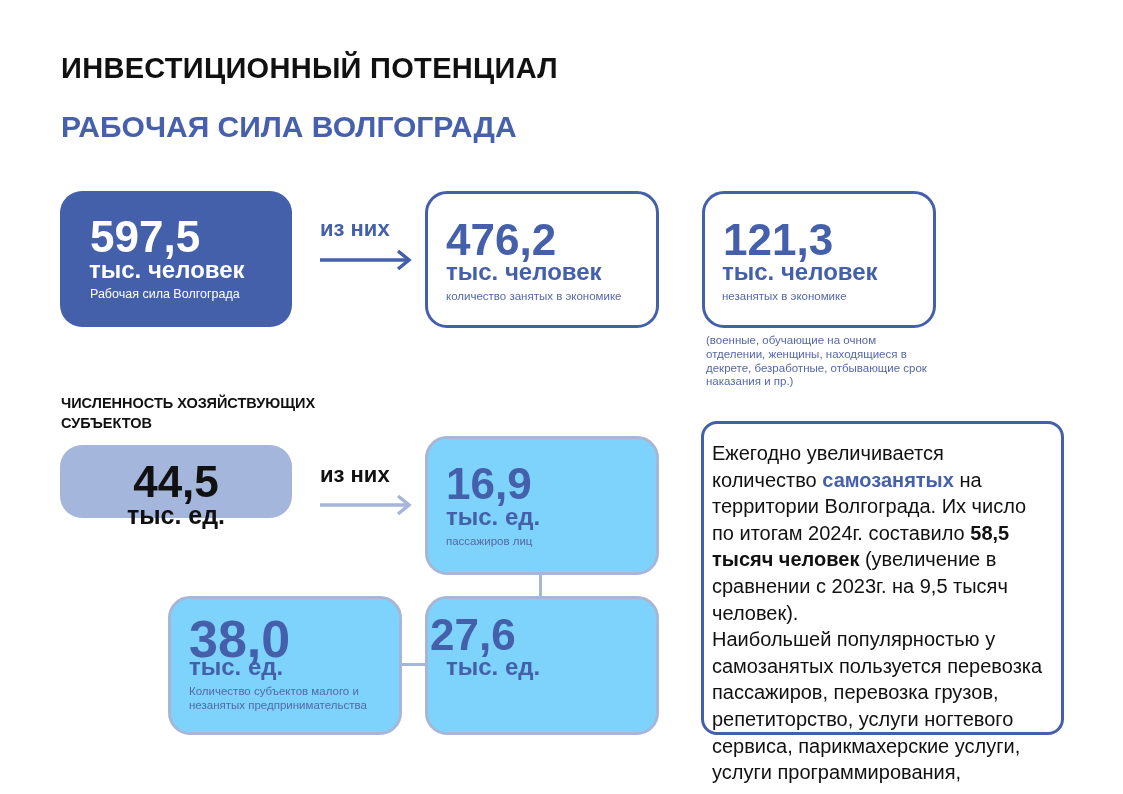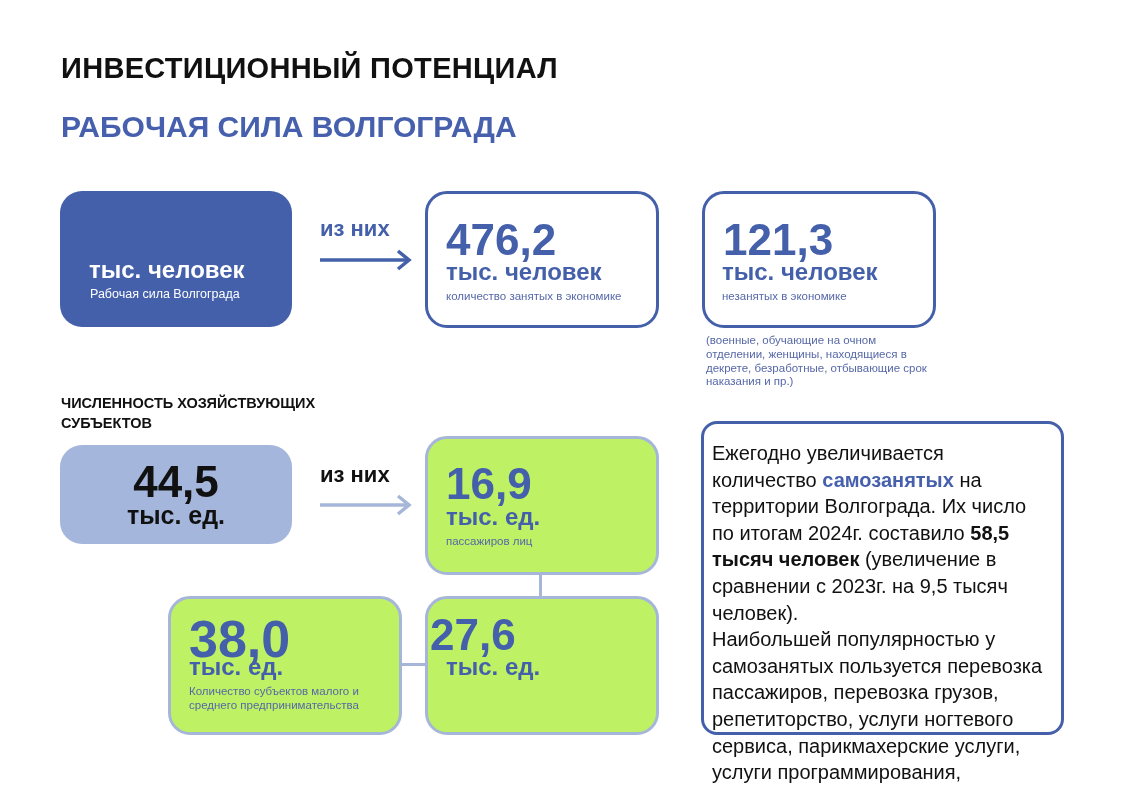--- a/index.html
+++ b/index.html
@@ -16,41 +16,42 @@
   .subtitle {
     left:61px; top:110px; font-size:30px; font-weight:bold; color:#4660ad;
     white-space:nowrap;
   }
   .card {
     position:absolute; box-sizing:border-box; border-radius:22px;
   }
   .card-filled { background:#4560aa; color:#fff; }
   .card-outline { border:3px solid #4560aa; background:#fff; }
   .card-light { background:#a4b6db; }
-  .card-outline-light { border:3px solid #a6b6d8; background:#bef264; }
+  .card-outline-light { border:3px solid #a6b6d8; background:#7dd3fc; }
   .num { font-weight:bold; line-height:1; white-space:nowrap; }
   .unit { font-weight:bold; line-height:1; white-space:nowrap; }
   .desc { line-height:1.2; }
   .arrow-label { font-size:22px; font-weight:bold; white-space:nowrap; }
   .note { font-size:11.5px; color:#5668a8; line-height:1.2; }
   .section-title { font-size:14.5px; font-weight:bold; color:#111; line-height:1.35; }
   .info-box {
     border:3px solid #4560aa; border-radius:16px; box-sizing:border-box;
     padding:16px 8px 0 8px; font-size:20px; line-height:1.33; color:#111;
   }
   .hl-blue { color:#4660ad; font-weight:bold; }
   .hl-bold { font-weight:bold; }
 </style>
 </head>
 <body>
 
 <div class="abs title">ИНВЕСТИЦИОННЫЙ ПОТЕНЦИАЛ</div>
 <div class="abs subtitle">РАБОЧАЯ СИЛА ВОЛГОГРАДА</div>
 
 <div class="card card-filled" style="left:60px; top:191px; width:232px; height:136px;">
+  <div class="abs num" style="left:30px; top:24px; font-size:44px; color:#fff;">597,5</div>
   <div class="abs unit" style="left:29px; top:67px; font-size:24px; color:#fff;">тыс. человек</div>
   <div class="abs desc" style="left:30px; top:96px; font-size:12.5px; color:#fff; white-space:nowrap;">Рабочая сила Волгограда</div>
 </div>
 
 <div class="abs arrow-label" style="left:320px; top:216px; color:#4560aa;">из них</div>
 <svg class="abs" style="left:318px; top:248px;" width="96" height="24" viewBox="0 0 96 24">
   <line x1="2" y1="12" x2="90" y2="12" stroke="#4560aa" stroke-width="3.5"></line>
   <polyline points="80,3 91,12 80,21" fill="none" stroke="#4560aa" stroke-width="3.5"></polyline>
 </svg>
 
@@ -63,21 +64,21 @@
 <div class="card card-outline" style="left:702px; top:191px; width:234px; height:137px;">
   <div class="abs num" style="left:18px; top:24px; font-size:44px; color:#4560aa;">121,3</div>
   <div class="abs unit" style="left:17px; top:66px; font-size:24px; color:#4560aa;">тыс. человек</div>
   <div class="abs desc" style="left:17px; top:96px; font-size:11.5px; color:#5668a8; white-space:nowrap;">незанятых в экономике</div>
 </div>
 
 <div class="abs note" style="left:706px; top:334px; width:228px;">(военные, обучающие на очном отделении, женщины, находящиеся в декрете, безработные, отбывающие срок наказания и пр.)</div>
 
 <div class="abs section-title" style="left:61px; top:394px; width:310px;">ЧИСЛЕННОСТЬ ХОЗЯЙСТВУЮЩИХ СУБЪЕКТОВ</div>
 
-<div class="card card-light" style="left:60px; top:445px; width:232px; height:99px;">
+<div class="card card-light" style="left:60px; top:445px; width:232px; height:73px;">
   <div class="abs num" style="left:0; right:0; top:15px; text-align:center; font-size:44px; color:#111;">44,5</div>
   <div class="abs unit" style="left:0; right:0; top:58px; text-align:center; font-size:25px; color:#111;">тыс. ед.</div>
 </div>
 
 <div class="abs arrow-label" style="left:320px; top:462px; color:#111;">из них</div>
 <svg class="abs" style="left:318px; top:493px;" width="96" height="24" viewBox="0 0 96 24">
   <line x1="2" y1="12" x2="90" y2="12" stroke="#a6b6d8" stroke-width="3.5"></line>
   <polyline points="80,3 91,12 80,21" fill="none" stroke="#a6b6d8" stroke-width="3.5"></polyline>
 </svg>
 
@@ -86,21 +87,21 @@
 
 <div class="card card-outline-light" style="left:425px; top:436px; width:234px; height:139px;">
   <div class="abs num" style="left:18px; top:23px; font-size:44px; color:#4560aa;">16,9</div>
   <div class="abs unit" style="left:18px; top:66px; font-size:24px; color:#4560aa;">тыс. ед.</div>
   <div class="abs desc" style="left:18px; top:96px; font-size:11.5px; color:#5668a8; white-space:nowrap;">пассажиров лиц</div>
 </div>
 
 <div class="card card-outline-light" style="left:168px; top:596px; width:234px; height:139px;">
   <div class="abs num" style="left:18px; top:14px; font-size:52px; color:#4560aa;">38,0</div>
   <div class="abs unit" style="left:18px; top:56px; font-size:24px; color:#4560aa;">тыс. ед.</div>
-  <div class="abs desc" style="left:18px; top:86px; width:190px; font-size:11.5px; color:#5668a8;">Количество субъектов малого и среднего предпринимательства</div>
+  <div class="abs desc" style="left:18px; top:86px; width:190px; font-size:11.5px; color:#5668a8;">Количество субъектов малого и незанятых предпринимательства</div>
 </div>
 
 <div class="card card-outline-light" style="left:425px; top:596px; width:234px; height:139px;">
   <div class="abs num" style="left:2px; top:14px; font-size:44px; color:#4560aa;">27,6</div>
   <div class="abs unit" style="left:18px; top:56px; font-size:24px; color:#4560aa;">тыс. ед.</div>
 </div>
 
 <div class="abs info-box" style="left:701px; top:421px; width:363px; height:314px;">
   <p style="margin:0;"><span>Ежегодно увеличивается количество </span><span class="hl-blue">самозанятых</span><span> на территории Волгограда. Их число по итогам 2024г. составило </span><span class="hl-bold">58,5 тысяч человек</span><span> (увеличение в сравнении с 2023г. на 9,5 тысяч человек).</span></p>
   <p style="margin:0;">Наибольшей популярностью у самозанятых пользуется  перевозка пассажиров, перевозка  грузов, репетиторство, услуги ногтевого сервиса, парикмахерские услуги, услуги программирования, рекламные услуги.</p>

